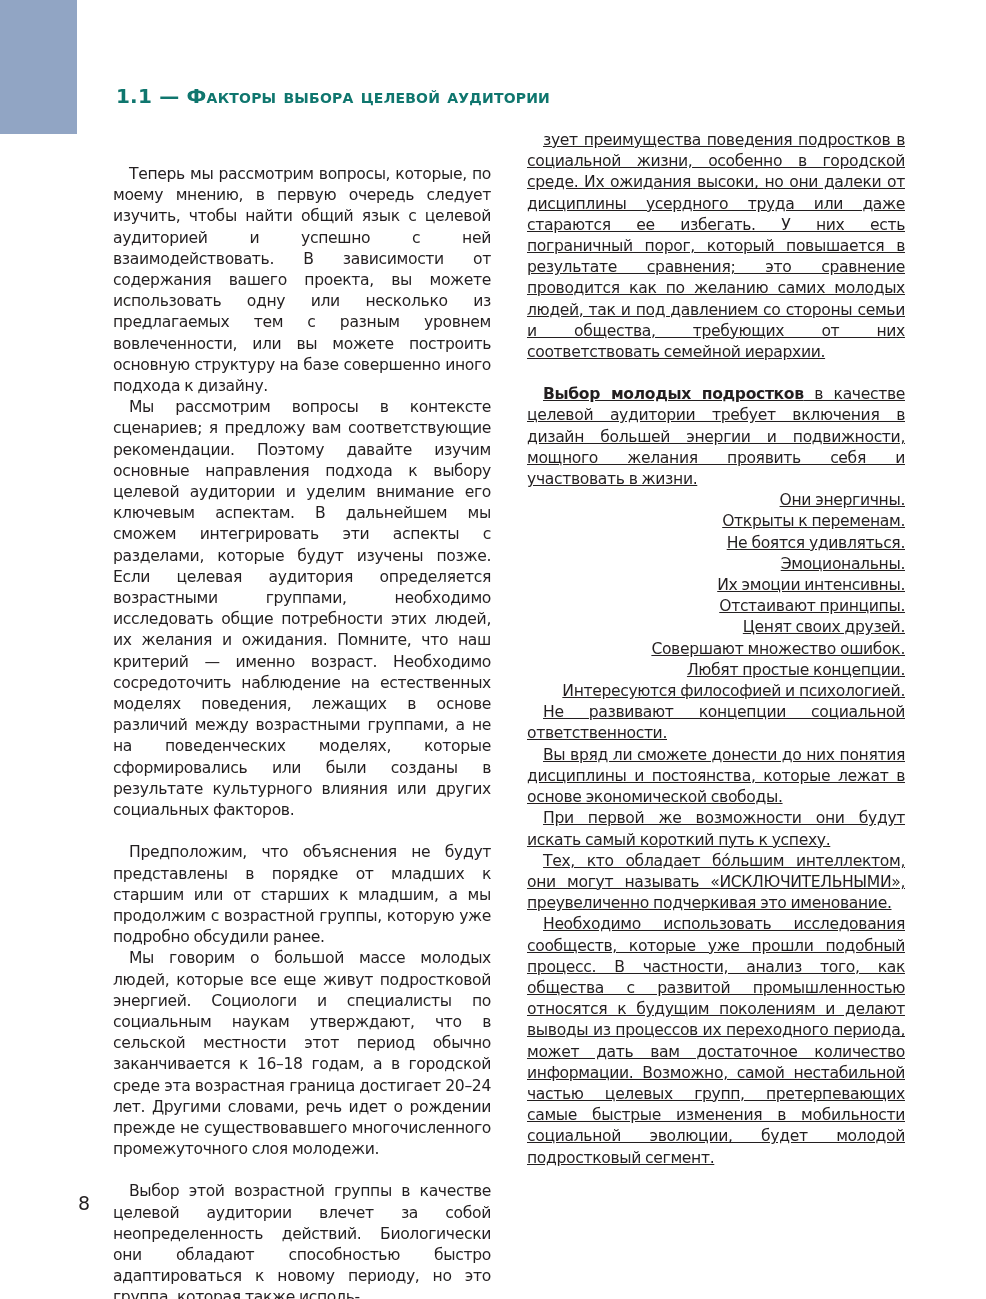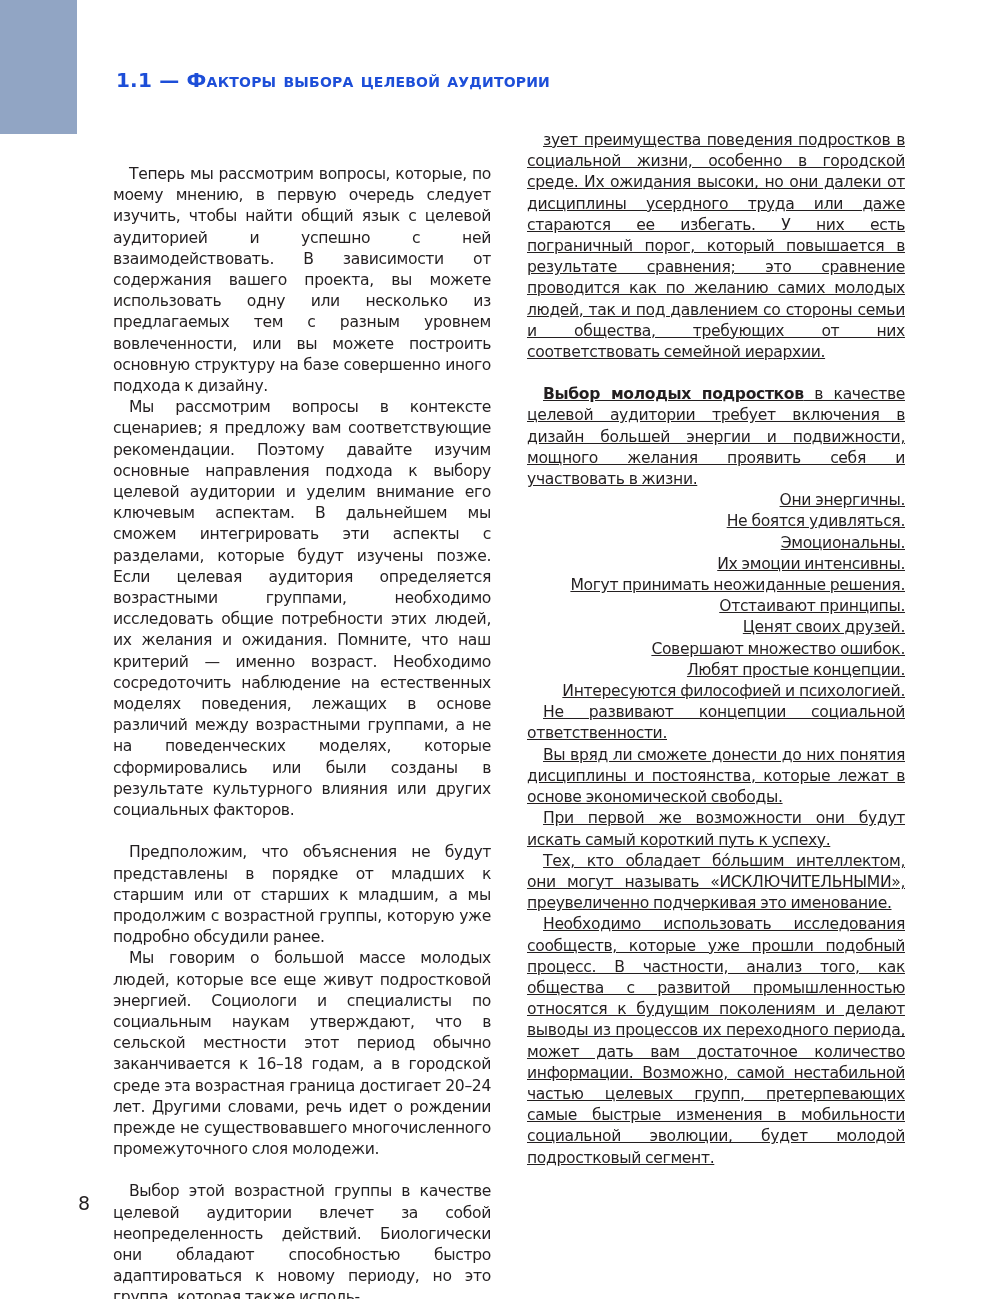--- a/index.html
+++ b/index.html
@@ -19,25 +19,25 @@
       position: absolute;
       left: 0;
       top: 0;
       width: 77px;
       height: 134px;
       background: #91a5c4;
     }
     .heading {
       position: absolute;
       left: 116px;
-      top: 68px;
+      top: 84px;
       font-family: "DejaVu Sans", sans-serif;
       font-weight: bold;
       font-size: 20px;
-      color: #1d4ed8;
+      color: #0f766e;
       white-space: nowrap;
       letter-spacing: 0.2px;
     }
     .heading .num {
       font-size: 20px;
     }
     .heading .title {
       font-variant: small-caps;
       font-size: 20px;
     }
@@ -86,24 +86,24 @@
   <p>Мы рассмотрим вопросы в контексте сценариев; я предложу вам соответствующие рекомендации. Поэтому давайте изучим основные направления подхода к выбору целевой аудитории и уделим внимание его ключевым аспектам. В дальнейшем мы сможем интегрировать эти аспекты с разделами, которые будут изучены позже. Если целевая аудитория определяется возрастными группами, необходимо исследовать общие потребности этих людей, их желания и ожидания. Помните, что наш критерий — именно возраст. Необходимо сосредоточить наблюдение на естественных моделях поведения, лежащих в основе различий между возрастными группами, а не на поведенческих моделях, которые сформировались или были созданы в результате культурного влияния или других социальных факторов.</p>
   <p class="gap">Предположим, что объяснения не будут представлены в порядке от младших к старшим или от старших к младшим, а мы продолжим с возрастной группы, которую уже подробно обсудили ранее.</p>
   <p>Мы говорим о большой массе молодых людей, которые все еще живут подростковой энергией. Социологи и специалисты по социальным наукам утверждают, что в сельской местности этот период обычно заканчивается к 16–18 годам, а в городской среде эта возрастная граница достигает 20–24 лет. Другими словами, речь идет о рождении прежде не существовавшего многочисленного промежуточного слоя молодежи.</p>
   <p class="gap">Выбор этой возрастной группы в качестве целевой аудитории влечет за собой неопределенность действий. Биологически они обладают способностью быстро адаптироваться к новому периоду, но это группа, которая также исполь-</p>
 </div>
 
 <div class="col right">
   <p>зует преимущества поведения подростков в социальной жизни, особенно в городской среде. Их ожидания высоки, но они далеки от дисциплины усердного труда или даже стараются ее избегать. У них есть пограничный порог, который повышается в результате сравнения; это сравнение проводится как по желанию самих молодых людей, так и под давлением со стороны семьи и общества, требующих от них соответствовать семейной иерархии.</p>
   <p class="gap"><b>Выбор молодых подростков</b><span> в качестве целевой аудитории требует включения в дизайн большей энергии и подвижности, мощного желания проявить себя и участвовать в жизни.</span></p>
   <p class="list">Они энергичны.</p>
+  <p class="list">Открыты к переменам.</p>
   <p class="list">Не боятся удивляться.</p>
   <p class="list">Эмоциональны.</p>
   <p class="list">Их эмоции интенсивны.</p>
-  <p class="list">Могут принимать неожиданные решения.</p>
   <p class="list">Отстаивают принципы.</p>
   <p class="list">Ценят своих друзей.</p>
   <p class="list">Совершают множество ошибок.</p>
   <p class="list">Любят простые концепции.</p>
   <p class="list">Интересуются философией и психологией.</p>
   <p>Не развивают концепции социальной ответственности.</p>
   <p>Вы вряд ли сможете донести до них понятия дисциплины и постоянства, которые лежат в основе экономической свободы.</p>
   <p>При первой же возможности они будут искать самый короткий путь к успеху.</p>
   <p>Тех, кто обладает бóльшим интеллектом, они могут называть «ИСКЛЮЧИТЕЛЬНЫМИ», преувеличенно подчеркивая это именование.</p>
   <p>Необходимо использовать исследования сообществ, которые уже прошли подобный процесс. В частности, анализ того, как общества с развитой промышленностью относятся к будущим поколениям и делают выводы из процессов их переходного периода, может дать вам достаточное количество информации. Возможно, самой нестабильной частью целевых групп, претерпевающих самые быстрые изменения в мобильности социальной эволюции, будет молодой подростковый сегмент.</p>

